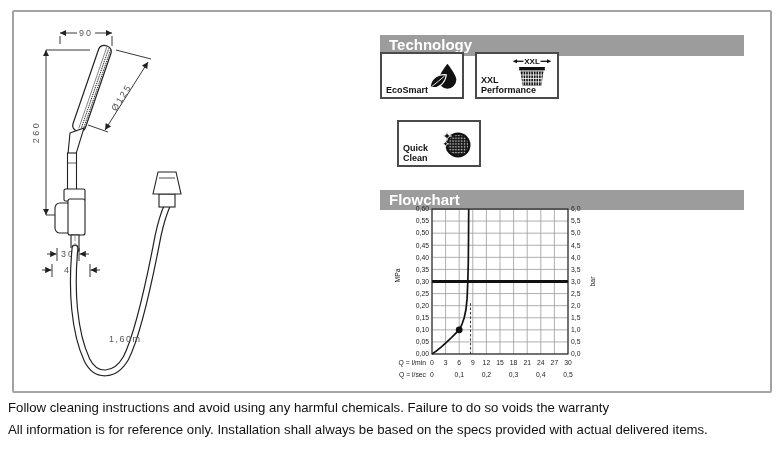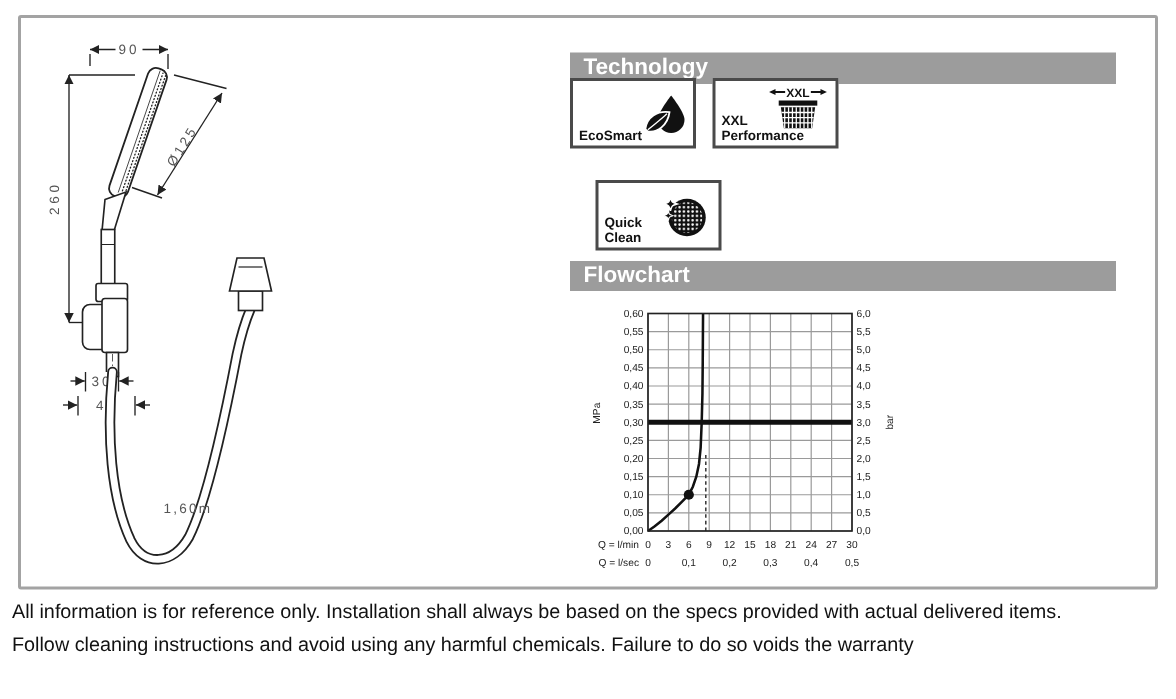--- a/index.html
+++ b/index.html
@@ -4,21 +4,21 @@
 <style>
   html,body{margin:0;padding:0;background:#ffffff;}
   body{width:784px;height:466px;position:relative;overflow:hidden;
        font-family:"Liberation Sans", sans-serif;color:#1f1f1f;}
   #panel{position:absolute;left:12px;top:10px;width:756px;height:379px;
          border:2px solid #a3a3a3;border-radius:2px;background:#fff;}
   .hdr-bar{position:absolute;left:366px;width:364px;background:#9c9c9c;
            color:#ffffff;font-weight:bold;font-size:15px;line-height:20px;
            padding-left:9px;box-sizing:border-box;margin-top:12px;}
   #tech-bar{top:11px;height:21px;}
-  #flow-bar{top:150px;height:20px;line-height:19px;}
+  #flow-bar{top:166px;height:20px;line-height:19px;}
   .tech-row{position:absolute;left:366px;display:flex;gap:11px;}
   #tech-row-1{top:40px;}
   #tech-row-2{top:108px;margin-left:17px;}
   .tech-box{position:relative;width:84px;height:47px;border:2px solid #4a4a4a;
             background:#fff;box-sizing:border-box;}
   .tech-label{position:absolute;left:4px;bottom:2px;font-weight:bold;font-size:9px;
               line-height:9.5px;color:#111;max-width:74px;}
   .tech-label.narrow{max-width:34px;}
   .tech-icon{position:absolute;}
   #chart-wrap{position:absolute;left:378px;top:185px;}
@@ -265,15 +265,15 @@
           <text x="34" y="180" text-anchor="end">Q = l/sec</text>
           <text x="0" y="0" text-anchor="middle" transform="translate(8 78.45833333333333) rotate(-90)">MPa</text>
           <text x="0" y="0" text-anchor="middle" transform="translate(203 84.5) rotate(-90)">bar</text>
         </g>
       </svg>
   </div>
 
 </div>
 
 <div id="footer">
+  <div>Follow cleaning instructions and avoid using any harmful chemicals. Failure to do so voids the warranty</div>
   <div>All information is for reference only. Installation shall always be based on the specs provided with actual delivered items.</div>
-  <div>Follow cleaning instructions and avoid using any harmful chemicals. Failure to do so voids the warranty</div>
 </div>
 
 </body></html>

